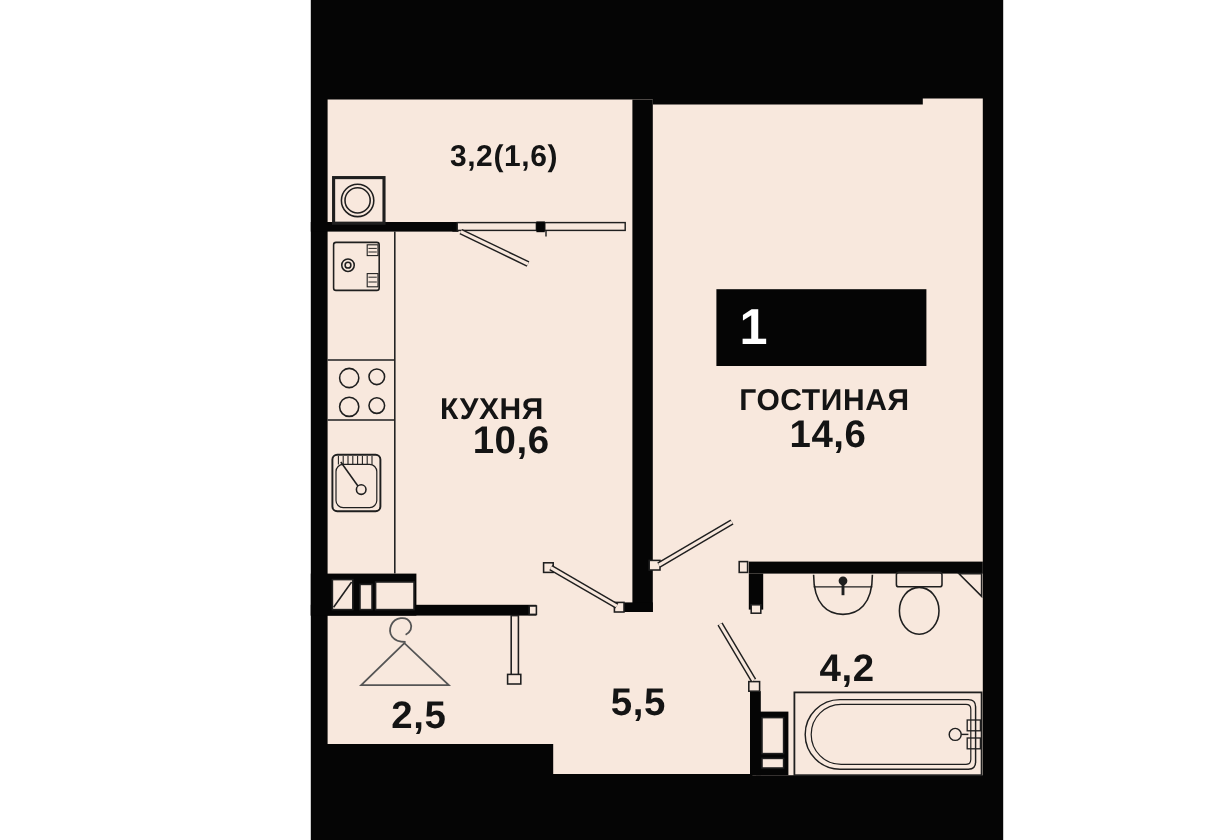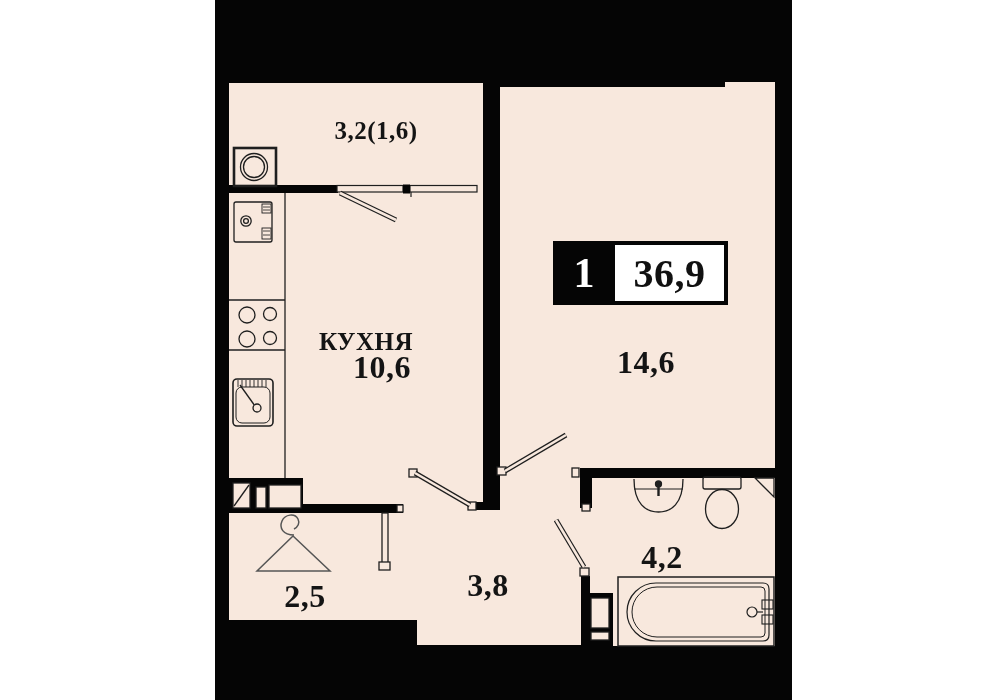--- a/index.html
+++ b/index.html
@@ -1,17 +1,17 @@
 <!DOCTYPE html>
 <html><head>
 <meta charset="utf-8">
 <style>
   html,body{margin:0;padding:0;background:#ffffff;}
   #stage{position:relative;width:856px;height:700px;background:#ffffff;overflow:hidden;
-         font-family:Liberation Serif, serif;}
+         font-family:Liberation Sans, sans-serif;margin-left:44px;}
   #plan-svg{position:absolute;left:0;top:0;}
   .lbl{position:absolute;transform:translate(-50%,-50%);font-weight:700;color:#141414;
        white-space:nowrap;letter-spacing:0.5px;}
   .fs25{font-size:25px;}
   .fs26{font-size:32px;}
   
   #badge{position:absolute;left:553px;top:241px;width:175px;height:64px;background:#050505;
          display:flex;align-items:stretch;}
   #badge .rooms{width:62px;display:flex;align-items:center;justify-content:center;
                 color:#ffffff;font-size:42px;font-weight:700;}
@@ -163,24 +163,24 @@
       <path d="M294,535 C283,535 279,528 282,521 C285,514 295,513 298,519 C300,523 298,527 294,529"></path>
       <path d="M293,536 L257,571 L330,571 Z"></path>
     </g>
   </svg>
 
   <div class="lbl fs25" style="left:376px;top:131px;">3,2(1,6)</div>
 
   <div class="lbl fs25" style="left:366px;top:342px;">КУХНЯ</div>
   <div class="lbl fs26" style="left:382px;top:367px;">10,6</div>
 
+  <div class="lbl fs25" style="left:643px;top:334px;">ГОСТИНАЯ</div>
   <div class="lbl fs26" style="left:646px;top:362px;">14,6</div>
 
   <div class="lbl fs26" style="left:662px;top:557px;">4,2</div>
-  <div class="lbl fs26" style="left:488px;top:585px;">3,8</div>
+  <div class="lbl fs26" style="left:488px;top:585px;">5,5</div>
   <div class="lbl fs26" style="left:305px;top:596px;">2,5</div>
 
   <div id="badge">
     <div class="rooms">1</div>
-    <div class="area">36,9</div>
   </div>
 
 </div>
 
 </body></html>

